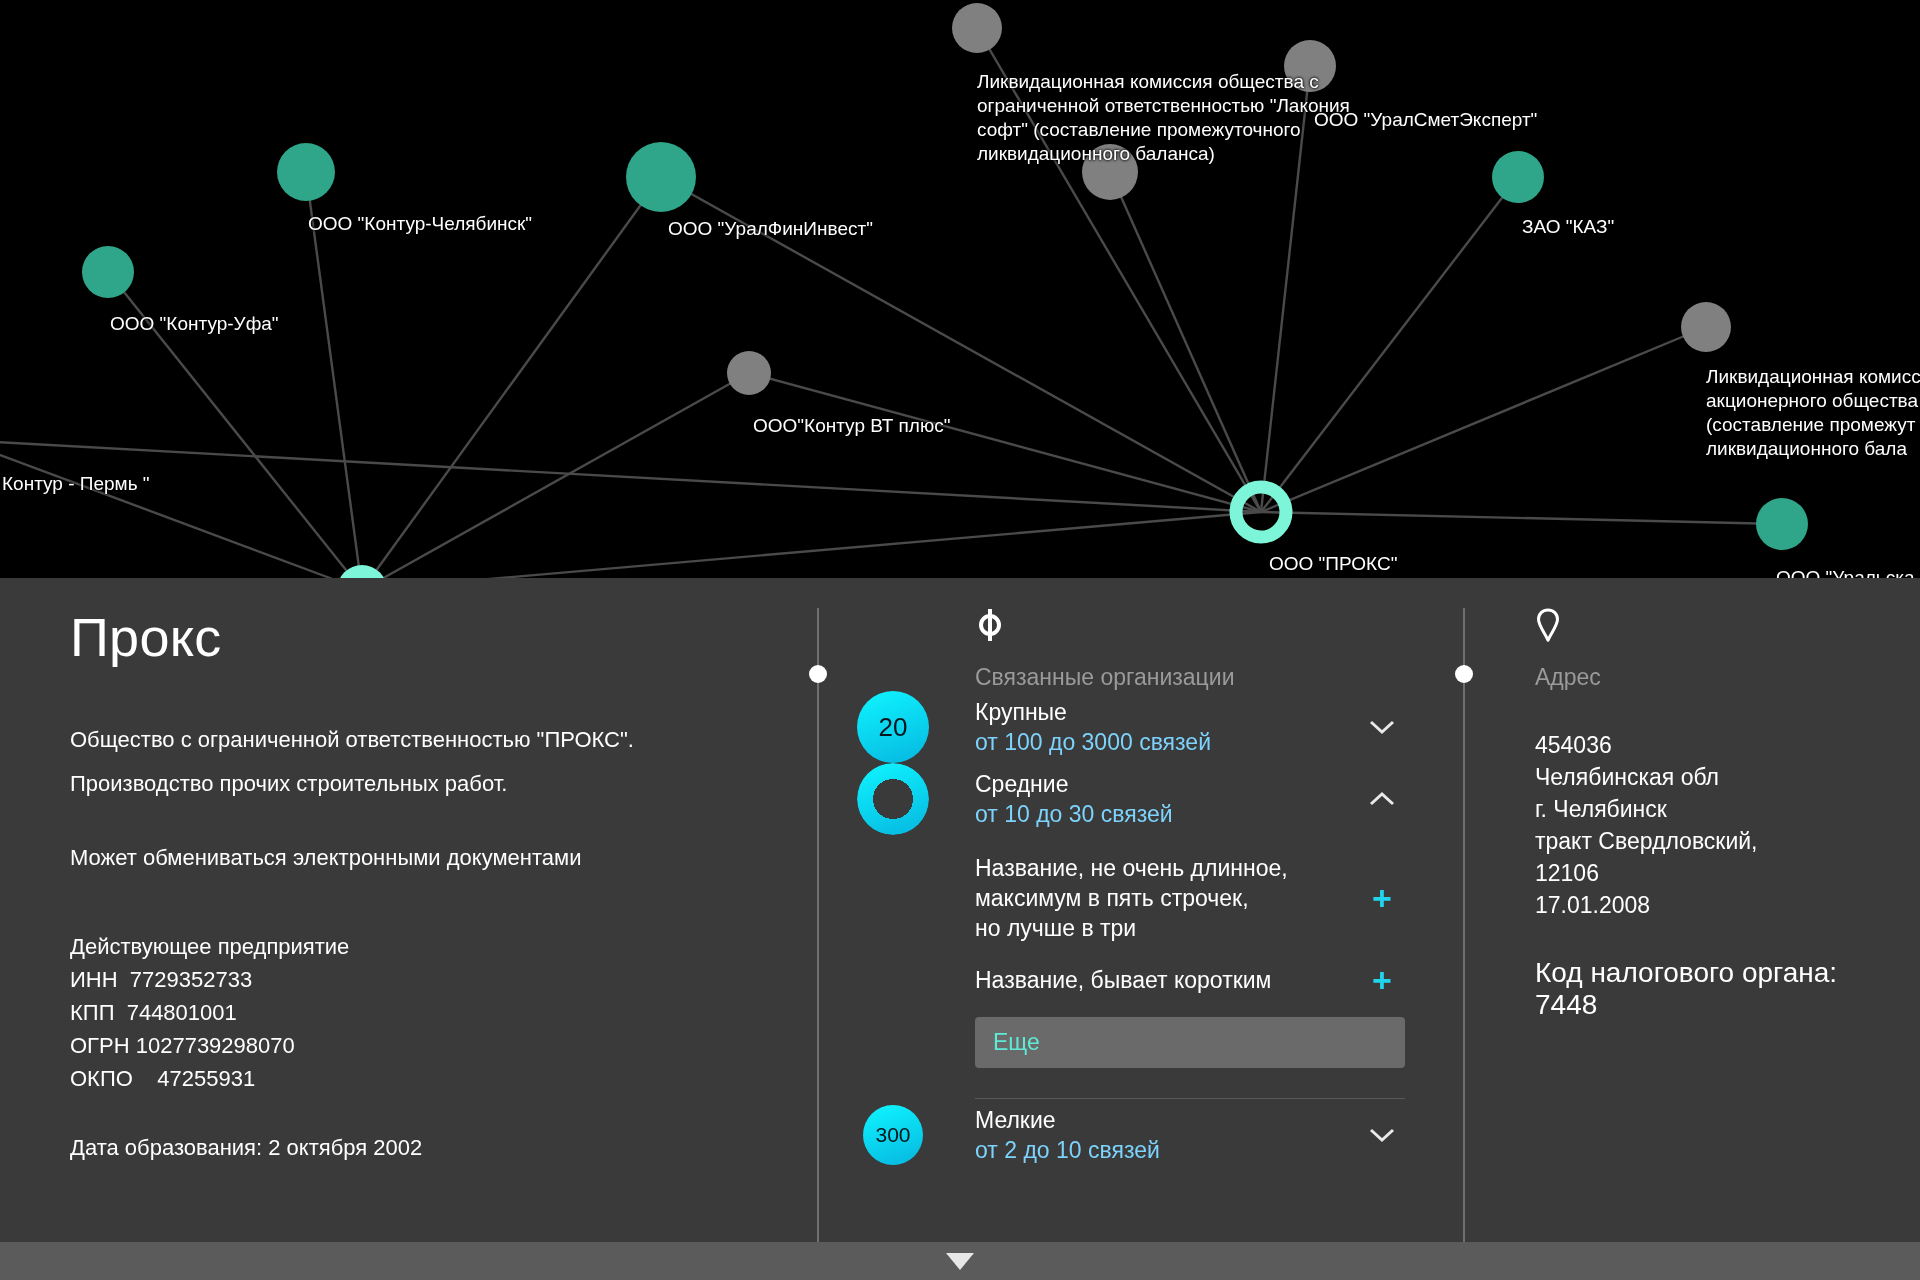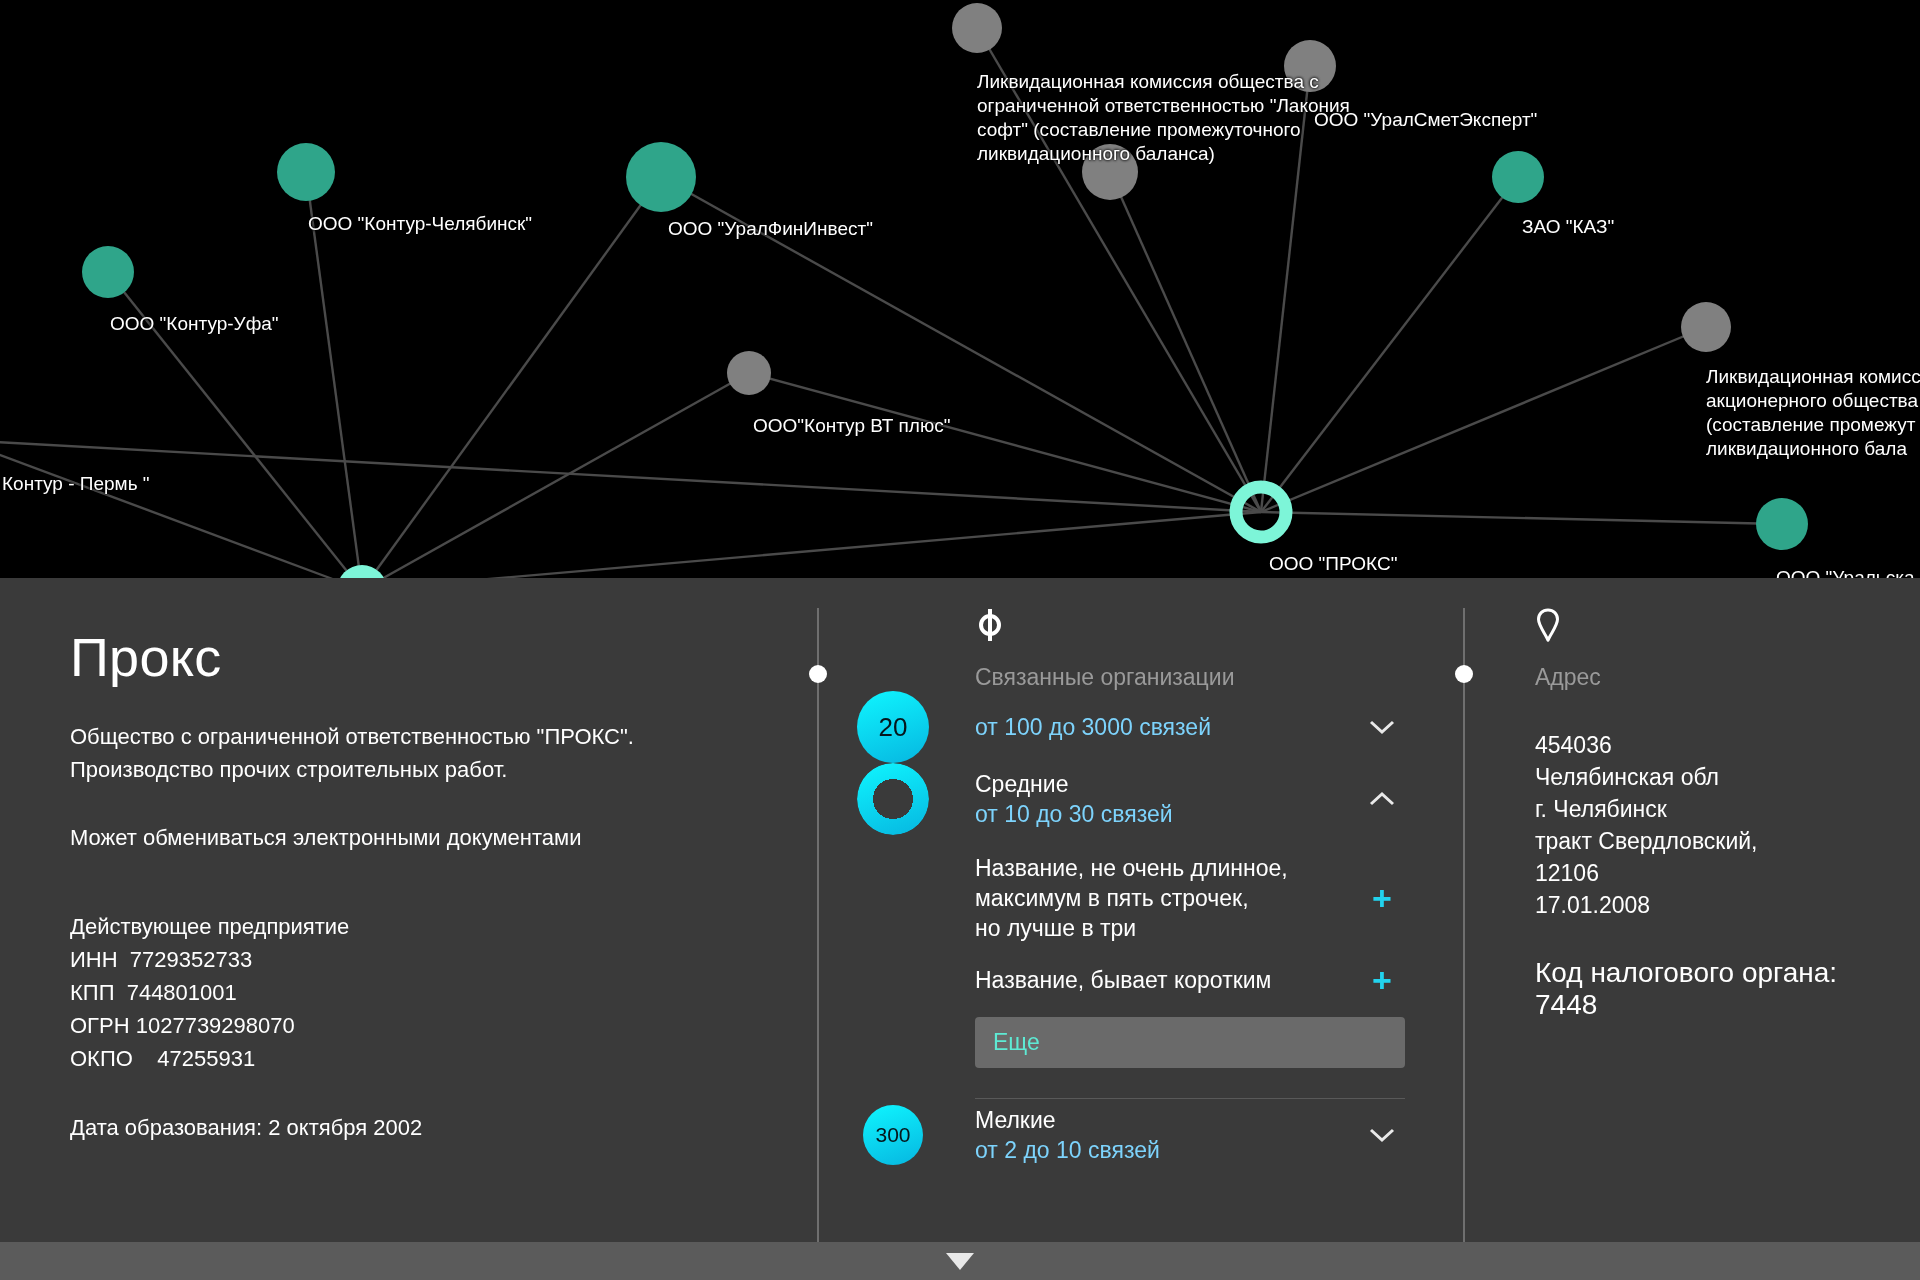--- a/index.html
+++ b/index.html
@@ -58,26 +58,26 @@
   .divider .dot {
     position: absolute; left: -8px; top: 57px;
     width: 18px; height: 18px; border-radius: 50%;
     background: #ffffff;
   }
   #div-1 { left: 817px; }
   #div-2 { left: 1463px; }
 
   
   .org-title {
-    margin: 0; padding-top: 48px;
+    margin: 0; padding-top: 28px;
     font-size: 54px; font-weight: 400; color: #ffffff;
     letter-spacing: 0.3px;
   }
   .org-desc {
-    margin-top: 32px; font-size: 22px; line-height: 33px; color: #ffffff;
+    margin-top: 50px; font-size: 22px; line-height: 44px; color: #ffffff;
     white-space: pre-line;
   }
   .org-edo { margin-top: 35px; font-size: 22px; line-height: 33px; color: #ffffff; }
   .org-reqs { margin-top: 56px; font-size: 22px; line-height: 33px; color: #ffffff; white-space: pre; }
   .org-date { margin-top: 36px; font-size: 22px; line-height: 33px; color: #ffffff; }
 
   
   .sec-icon {
     font-size: 34px; line-height: 34px; color: #ffffff;
     height: 42px; font-weight: 400;
@@ -236,20 +236,21 @@
         </div>
         <div class="sec-caption">Связанные организации</div>
       </div>
       <div id="groups-host">
           <div class="group">
             <div class="group-row">
               <div class="bubble">
                 <span>20</span>
               </div>
               <div class="group-text">
+                <div class="group-name">Крупные</div>
                 <div class="group-sub">от 100 до 3000 связей</div>
               </div>
               <div class="chev"><svg width="26" height="16" viewBox="0 0 26 16">
                   <path d="M2 3 L13 13 L24 3" fill="none" stroke="#e9e9e9" stroke-width="3"></path>
                 </svg></div>
             </div>
           </div>
           <div class="group">
             <div class="group-row">
               <div class="bubble ring"></div>

